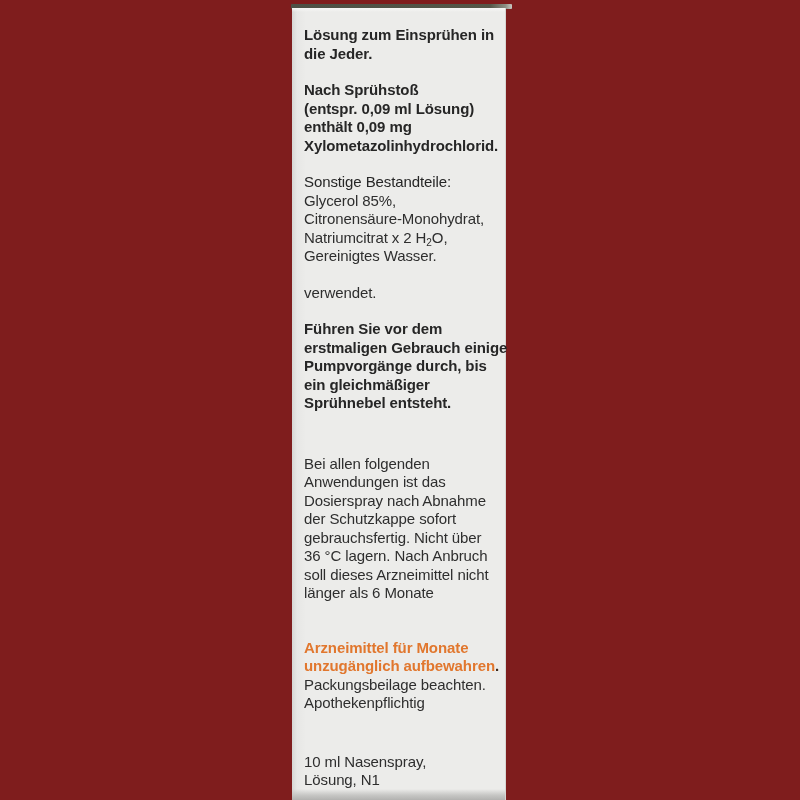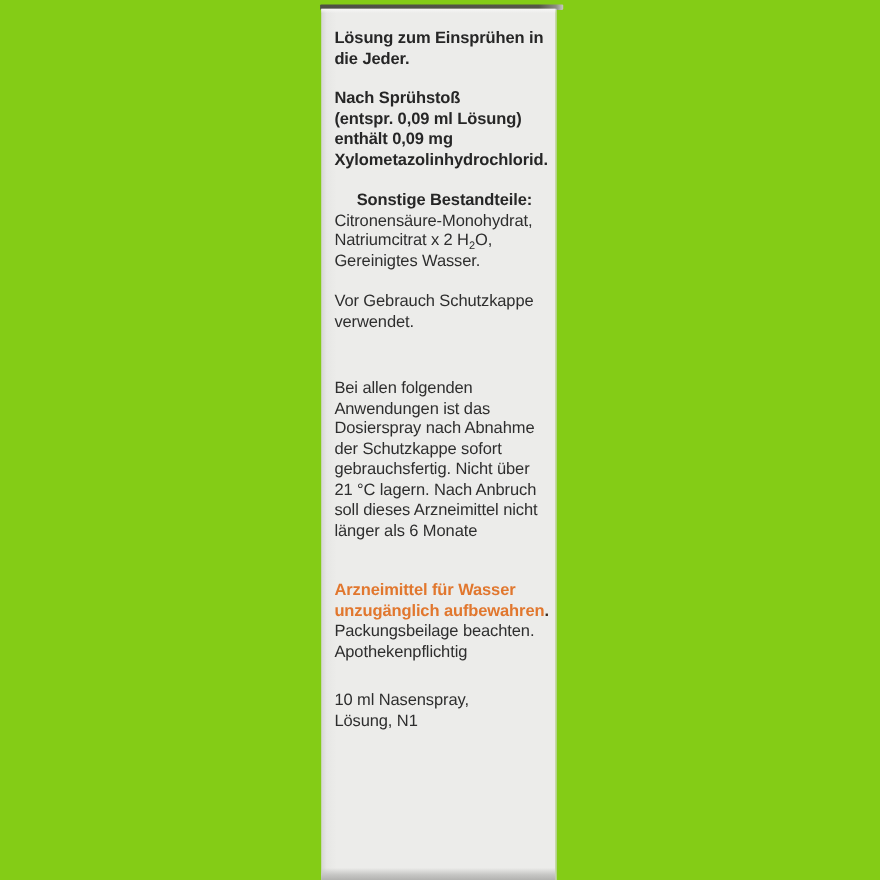--- a/index.html
+++ b/index.html
@@ -1,18 +1,18 @@
 <!DOCTYPE html>
 <html><head>
 <meta charset="utf-8">
 <style>
   html,body{margin:0;padding:0;background:#ffffff;}
   .scene{
     position:relative;width:800px;height:800px;overflow:hidden;
-    background:#84cc16;
+    background:#7f1d1d;
     font-family:"Liberation Sans",sans-serif;
   }
   
   .top-edge{
     position:absolute;left:291px;top:4px;width:221px;height:5px;
     background:linear-gradient(to right,#4e5045 0%,#555748 90%,#8c8d82 97%,#c9c9c2 100%);
     border-radius:1px;
   }
   
   .box-face{
@@ -31,22 +31,22 @@
   .panel-text{
     position:absolute;left:12px;top:18px;width:200px;
     color:#2e2e2e;font-size:15px;line-height:18.5px;letter-spacing:-0.1px;
     white-space:nowrap;
   }
   .para{margin:0 0 18px 0;}
   .para.bold{font-weight:700;color:#262626;}
   .para.m24{margin-bottom:24px;}
   .para.m36{margin-bottom:36px;margin-top:42px;}
   .para.m0{margin-bottom:0;}
-  .para.m26{margin-bottom:26px;}
-  .heading{font-weight:700;color:#262626;text-align:center;}
+  .para.m26{margin-bottom:40px;}
+  .heading{font-weight:400;color:#262626;}
   .orange{color:#e1772e;font-weight:700;}
   .dark-period{color:#3c2a1e;font-weight:700;}
   sub.chem{font-size:10px;line-height:0;vertical-align:-3px;letter-spacing:0;}
 </style>
 </head>
 <body>
 
 <div class="scene">
 
   <div class="top-edge"></div>
@@ -63,44 +63,51 @@
 
       <div class="para bold">
         <div>Nach Sprühstoß</div>
         <div>(entspr. 0,09 ml Lösung)</div>
         <div>enthält 0,09 mg</div>
         <div>Xylometazolinhydrochlorid.</div>
       </div>
 
       <div class="para">
         <div class="heading">Sonstige Bestandteile:</div>
+        <div>Glycerol 85%,</div>
         <div>Citronensäure-Monohydrat,</div>
         <div><span>Natriumcitrat x 2 H</span><sub class="chem">2</sub><span>O,</span></div>
         <div>Gereinigtes Wasser.</div>
       </div>
 
       <div class="para">
-        <div>Vor Gebrauch Schutzkappe</div>
         <div>verwendet.</div>
       </div>
 
+      <div class="para bold m24">
+        <div>Führen Sie vor dem</div>
+        <div>erstmaligen Gebrauch einige</div>
+        <div>Pumpvorgänge durch, bis</div>
+        <div>ein gleichmäßiger</div>
+        <div>Sprühnebel entsteht.</div>
+      </div>
 
       <div class="para m36">
         <div>Bei allen folgenden</div>
         <div>Anwendungen ist das</div>
         <div>Dosierspray nach Abnahme</div>
         <div>der Schutzkappe sofort</div>
         <div>gebrauchsfertig. Nicht über</div>
-        <div>21 °C lagern. Nach Anbruch</div>
+        <div>36 °C lagern. Nach Anbruch</div>
         <div>soll dieses Arzneimittel nicht</div>
         <div>länger als 6 Monate</div>
       </div>
 
       <div class="para m0">
-        <div class="orange">Arzneimittel für Wasser</div>
+        <div class="orange">Arzneimittel für Monate</div>
         <div><span class="orange">unzugänglich aufbewahren</span><span class="dark-period">.</span></div>
       </div>
 
       <div class="para m26">
         <div>Packungsbeilage beachten.</div>
         <div>Apothekenpflichtig</div>
       </div>
 
       <div class="para">
         <div>10 ml Nasenspray,</div>

